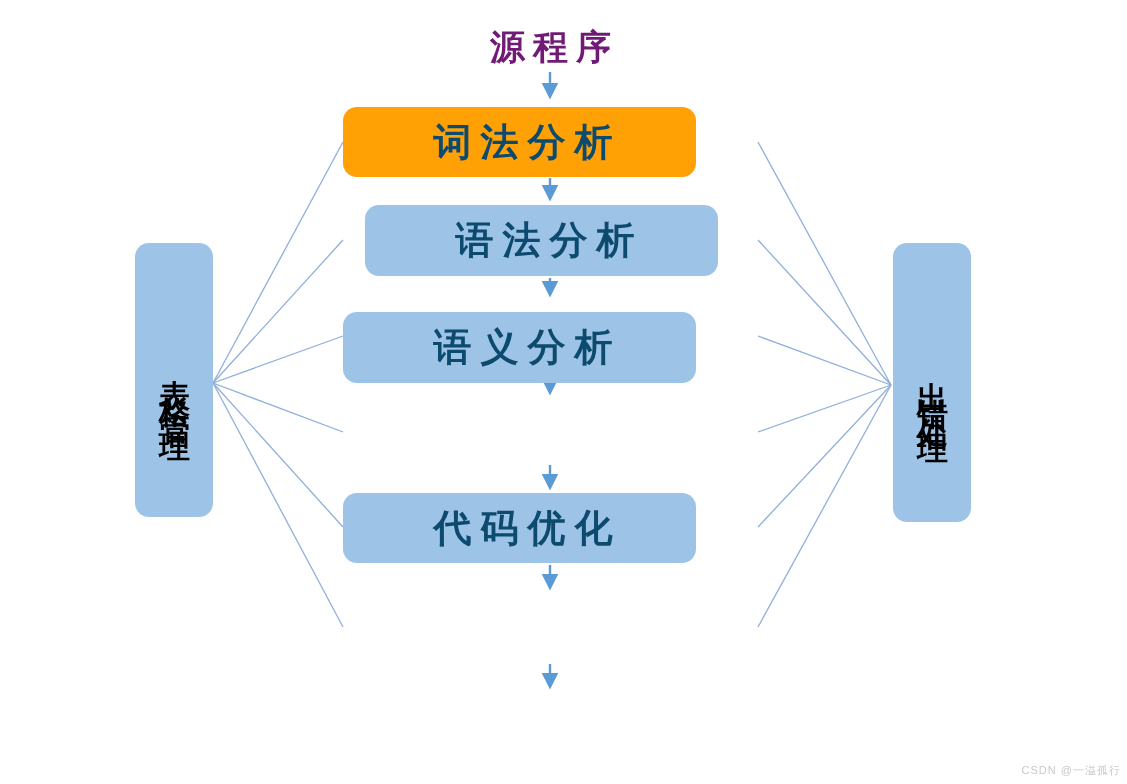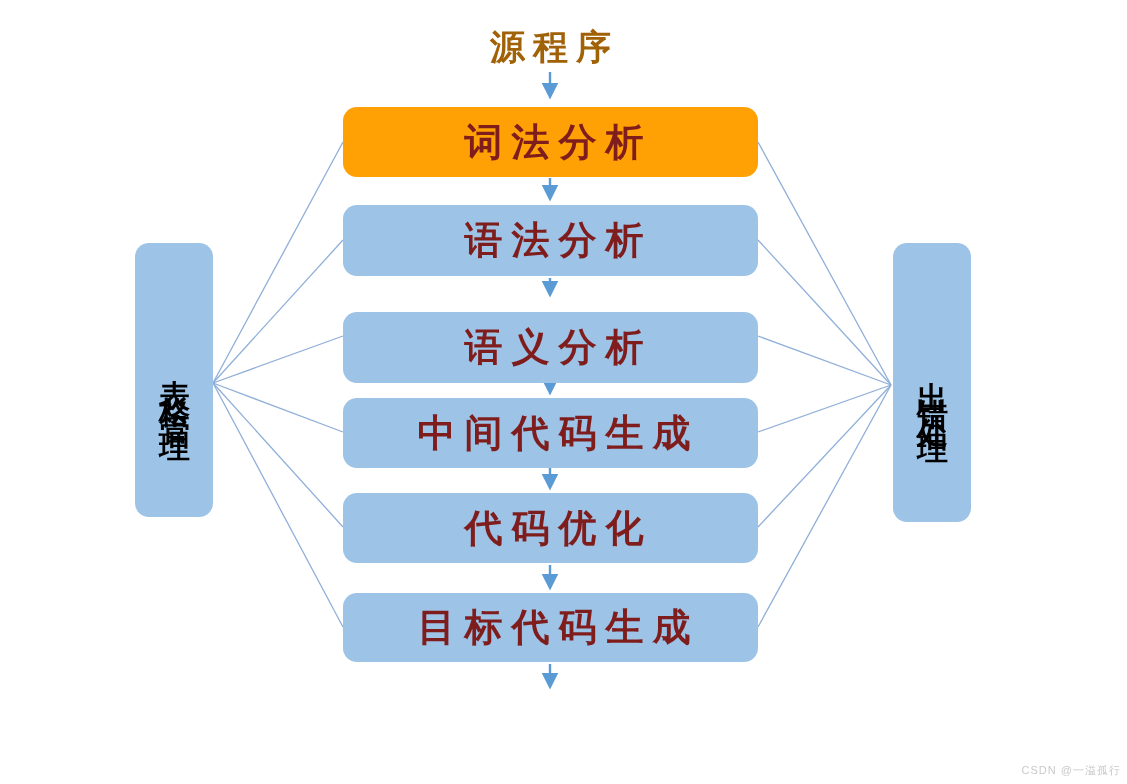--- a/index.html
+++ b/index.html
@@ -2,30 +2,30 @@
 <html><head>
 <meta charset="utf-8">
 <style>
   html,body{margin:0;padding:0;background:#fff;}
   #canvas{
     position:relative;width:1127px;height:784px;background:#ffffff;overflow:hidden;
     font-family:"Liberation Serif","DejaVu Serif",serif;
   }
   #wires{position:absolute;left:0;top:0;width:1127px;height:784px;}
   .endpoint-title{
-    position:absolute;text-align:center;color:#a16207;font-weight:bold;
+    position:absolute;text-align:center;color:#701a75;font-weight:bold;
     font-size:35px;letter-spacing:8px;padding-left:8px;box-sizing:border-box;
     white-space:nowrap;
   }
   .title-top{left:343px;width:415px;top:24px;}
   .title-bottom{left:343px;width:430px;top:701px;}
   .stage{
-    position:absolute;left:343px;width:415px;height:70px;border-radius:14px;
+    position:absolute;left:343px;width:353px;height:70px;border-radius:14px;
     display:flex;align-items:center;justify-content:center;
-    font-size:38px;font-weight:600;color:#7f1d1d;letter-spacing:9px;
+    font-size:38px;font-weight:600;color:#0c4a6e;letter-spacing:9px;
     padding-left:16px;box-sizing:border-box;white-space:nowrap;
   }
   .stage-1{top:107px;}
   .stage-2{top:205px;height:71px;}
   .stage-3{top:300px;height:71px;}
   .stage-4{top:398px;}
   .stage-5{top:493px;font-family:Liberation Serif, serif;}
   .stage-6{top:593px;height:69px;}
   .side-panel{
     position:absolute;width:78px;border-radius:14px;
@@ -83,29 +83,27 @@
       <line x1="891" y1="385" x2="758" y2="432" stroke="#8FAFD9"></line>
       <line x1="891" y1="385" x2="758" y2="527" stroke="#8FAFD9"></line>
       <line x1="891" y1="385" x2="758" y2="627" stroke="#8FAFD9"></line>
     </g>
   </svg>
 
   <div class="endpoint-title title-top">源程序</div>
 
   <div class="stage stage-1" style="background: rgb(255, 160, 5);">词法分析</div>
 
-  <div class="stage stage-2" style="background: rgb(157, 195, 230);">语法分析</div>
+  <div class="stage stage-2" style="background: rgb(157, 195, 230); margin-left: 22px;">语法分析</div>
 
   <div class="stage stage-3" style="background: rgb(157, 195, 230); margin-top: 12px;">语义分析</div>
 
-  <div class="stage stage-4" style="background: rgb(157, 195, 230);">中间代码生成</div>
 
   <div class="stage stage-5" style="background: rgb(157, 195, 230);">代码优化</div>
 
-  <div class="stage stage-6" style="background: rgb(157, 195, 230);">目标代码生成</div>
 
   <div class="side-panel side-left" style="background: rgb(157, 195, 230);">
     <span class="side-label">表格管理</span>
   </div>
 
   <div class="side-panel side-right" style="background: rgb(157, 195, 230);">
     <span class="side-label">出错处理</span>
   </div>
 
 

